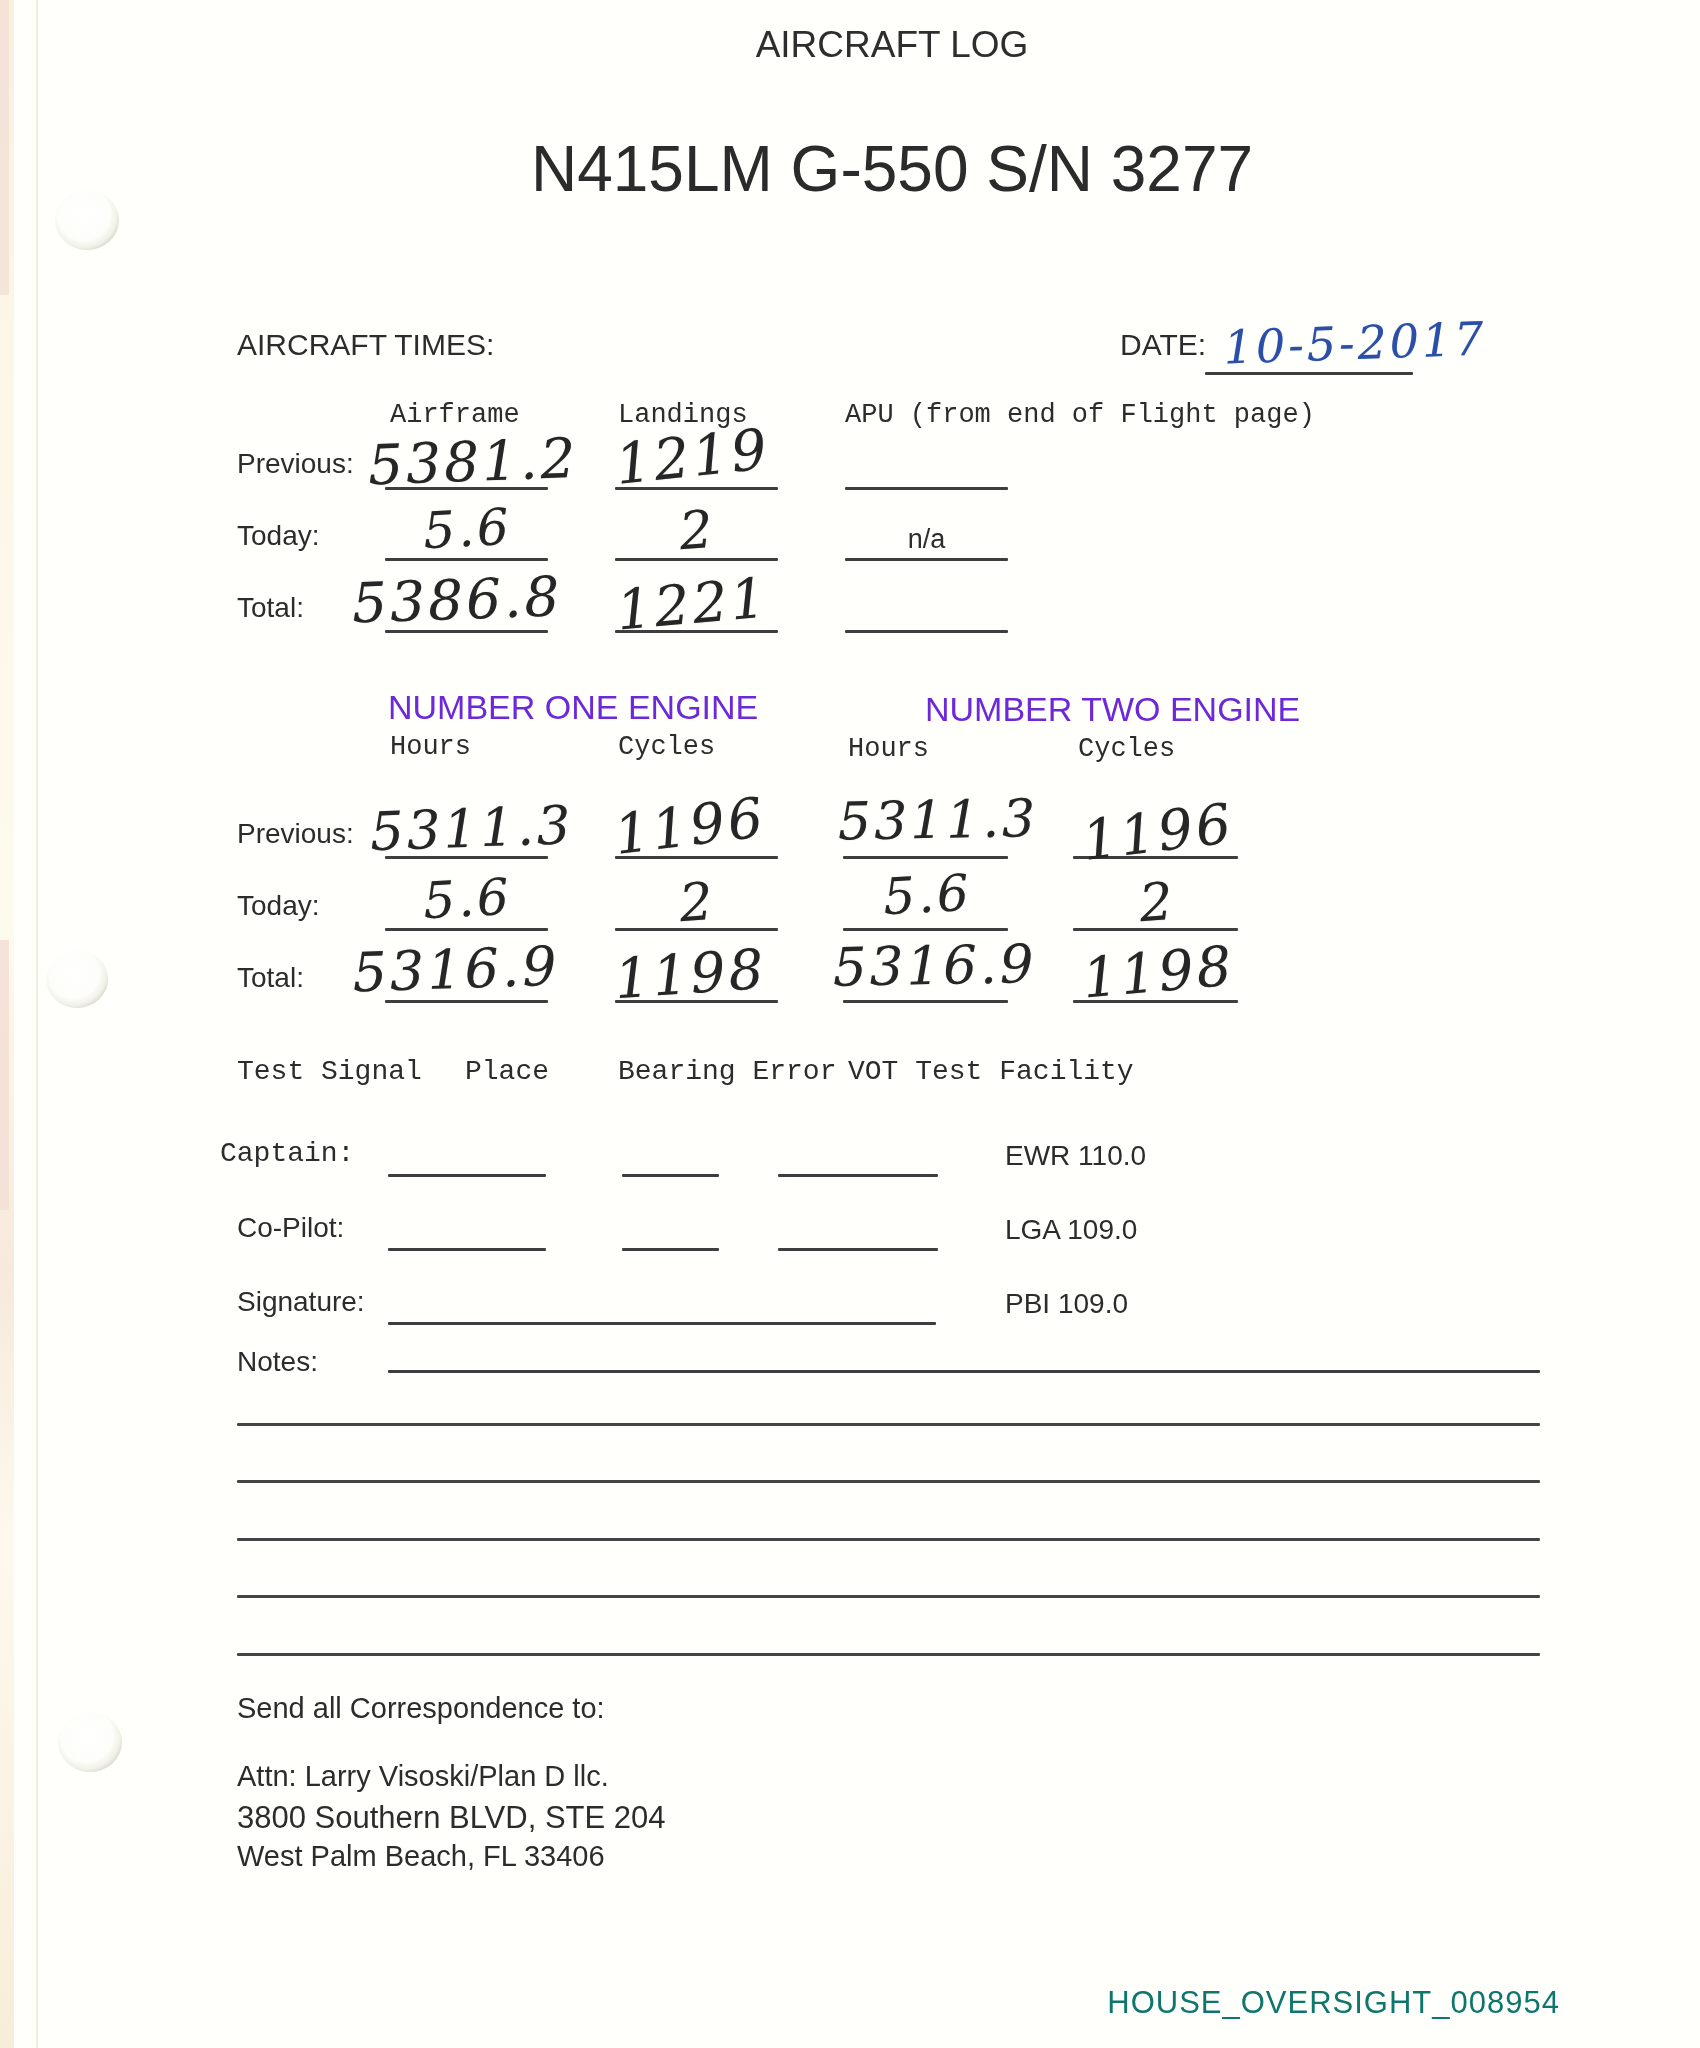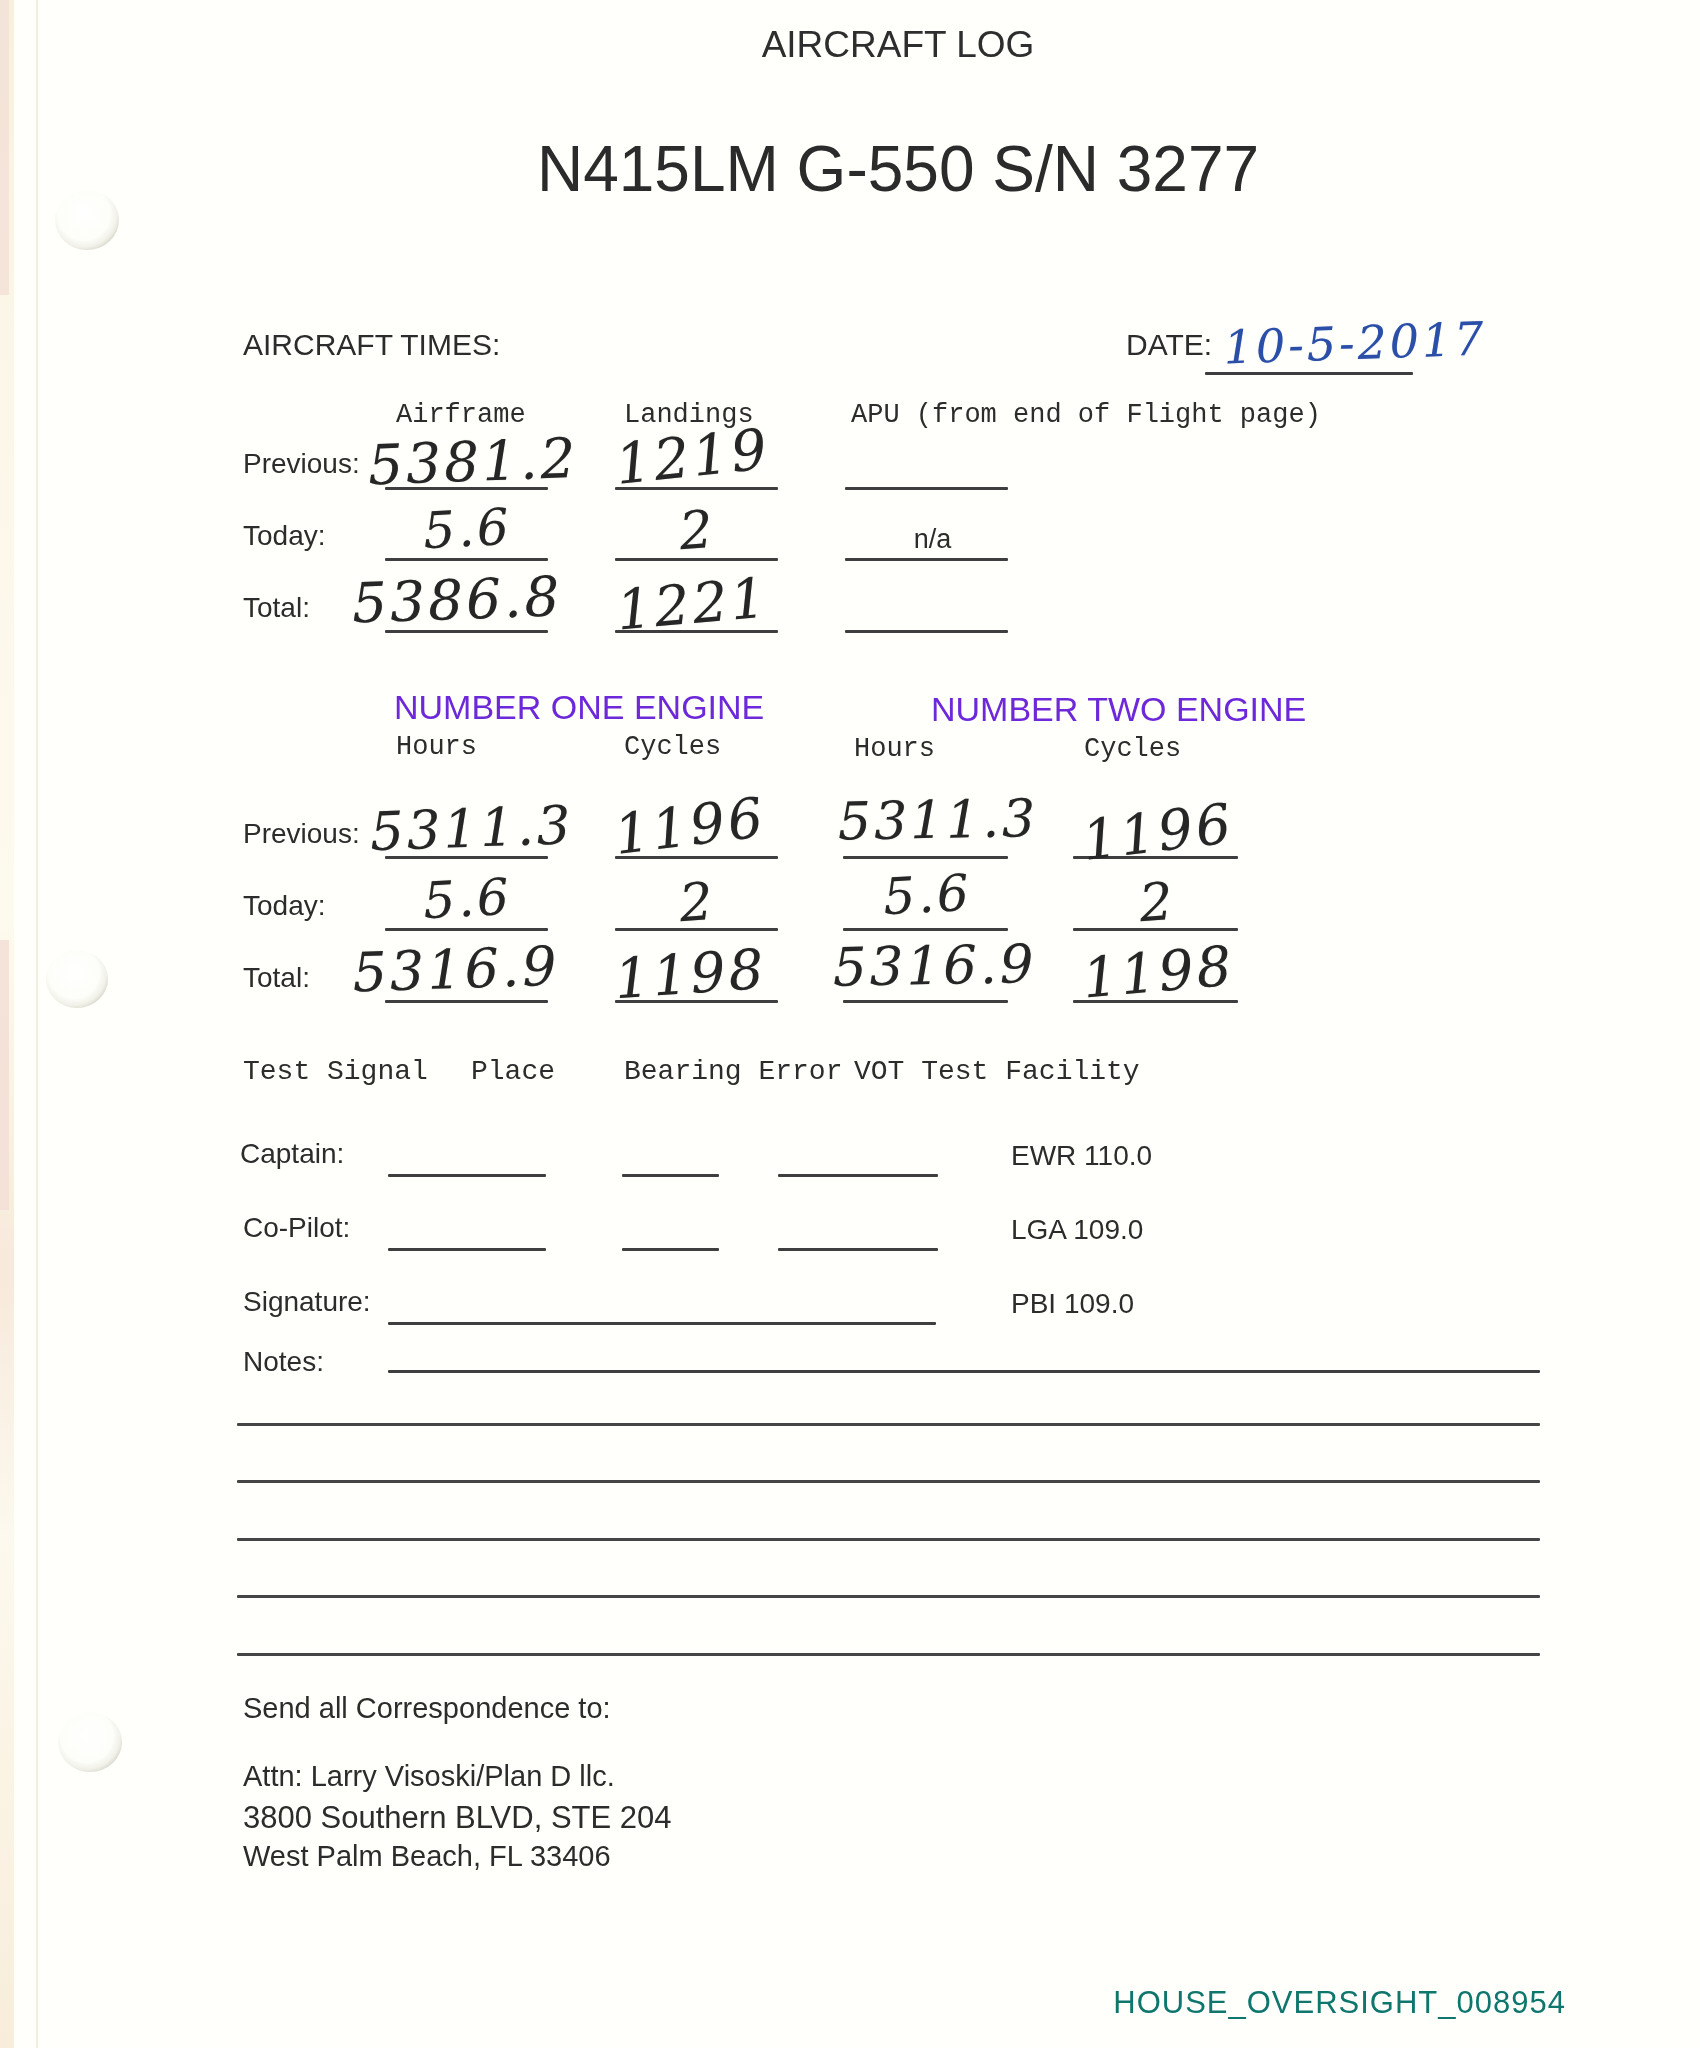--- a/index.html
+++ b/index.html
@@ -13,21 +13,21 @@
   }
   
   .edge-strip{position:absolute;left:0;top:0;width:14px;height:100%;
     background:linear-gradient(to bottom,#f9efdd 0%,#fcf6e8 15%,#fdfaee 45%,#f9eede 58%,#f7e9dc 62%,#fdf9ee 75%,#f8edda 100%);}
   .edge-tint-top{position:absolute;left:0;top:0;width:9px;height:295px;background:#f3e0d6;opacity:.8;}
   .edge-tint-mid{position:absolute;left:0;top:940px;width:9px;height:270px;background:#f2ddd4;opacity:.8;}
   .fold-line{position:absolute;left:36px;top:0;width:2px;height:100%;background:#f1eee2;}
   .hole{position:absolute;border-radius:50%;
     background:radial-gradient(circle at 45% 40%, #ffffff 0%, #fdfdf9 52%, #f1f1e9 66%, #dcdcd2 74%, #f3f3ec 82%, #fffffb 90%);}
   
-  .t{position:absolute;white-space:nowrap;margin-left:6px;}
+  .t{position:absolute;white-space:nowrap;}
   .center{text-align:center;}
   .right{text-align:right;}
   .title-sm{font-size:37px;color:#2e2e2e;}
   .title-lg{font-size:62px;color:#2b2b2b;}
   .label{font-size:28px;color:#2c2c2c;}
   .label-lg{font-size:30px;}
   .colhead{font-size:27px;color:#2c2c2c;font-family:Liberation Mono, monospace;}
   .sechead{font-size:34px;color:#6d28d9;}
   .small-print{font-size:27px;}
   
@@ -132,21 +132,21 @@
   <div class="hw" style="left:352px;top:938px;width:208px;font-size:54px;transform:rotate(-2deg);">5316.9</div>
   <div class="hw" style="left:598px;top:942px;width:185px;font-size:55px;transform:rotate(-4deg);">1198</div>
   <div class="hw" style="left:833px;top:935px;width:200px;font-size:53px;transform:rotate(-1deg);">5316.9</div>
   <div class="hw" style="left:1066px;top:940px;width:185px;font-size:55px;transform:rotate(-5deg);">1198</div>
 
   <div class="t colhead" style="left:237px;top:1056px;font-size:28px;">Test Signal</div>
   <div class="t colhead" style="left:465px;top:1056px;font-size:28px;">Place</div>
   <div class="t colhead" style="left:618px;top:1056px;font-size:28px;">Bearing Error</div>
   <div class="t colhead" style="left:848px;top:1056px;font-size:28px;">VOT Test Facility</div>
 
-  <div class="t label" style="left:234px;top:1138px;">Captain:</div>
+  <div class="t label" style="left:220px;top:1138px;font-family:Liberation Mono, monospace;">Captain:</div>
   <div class="u" style="left:388px;top:1174px;width:158px;"></div>
   <div class="u" style="left:622px;top:1174px;width:97px;"></div>
   <div class="u" style="left:778px;top:1174px;width:160px;"></div>
   <div class="t label" style="left:1005px;top:1140px;">EWR 110.0</div>
 
   <div class="t label" style="left:237px;top:1212px;">Co-Pilot:</div>
   <div class="u" style="left:388px;top:1248px;width:158px;"></div>
   <div class="u" style="left:622px;top:1248px;width:97px;"></div>
   <div class="u" style="left:778px;top:1248px;width:160px;"></div>
   <div class="t label" style="left:1005px;top:1214px;">LGA 109.0</div>

